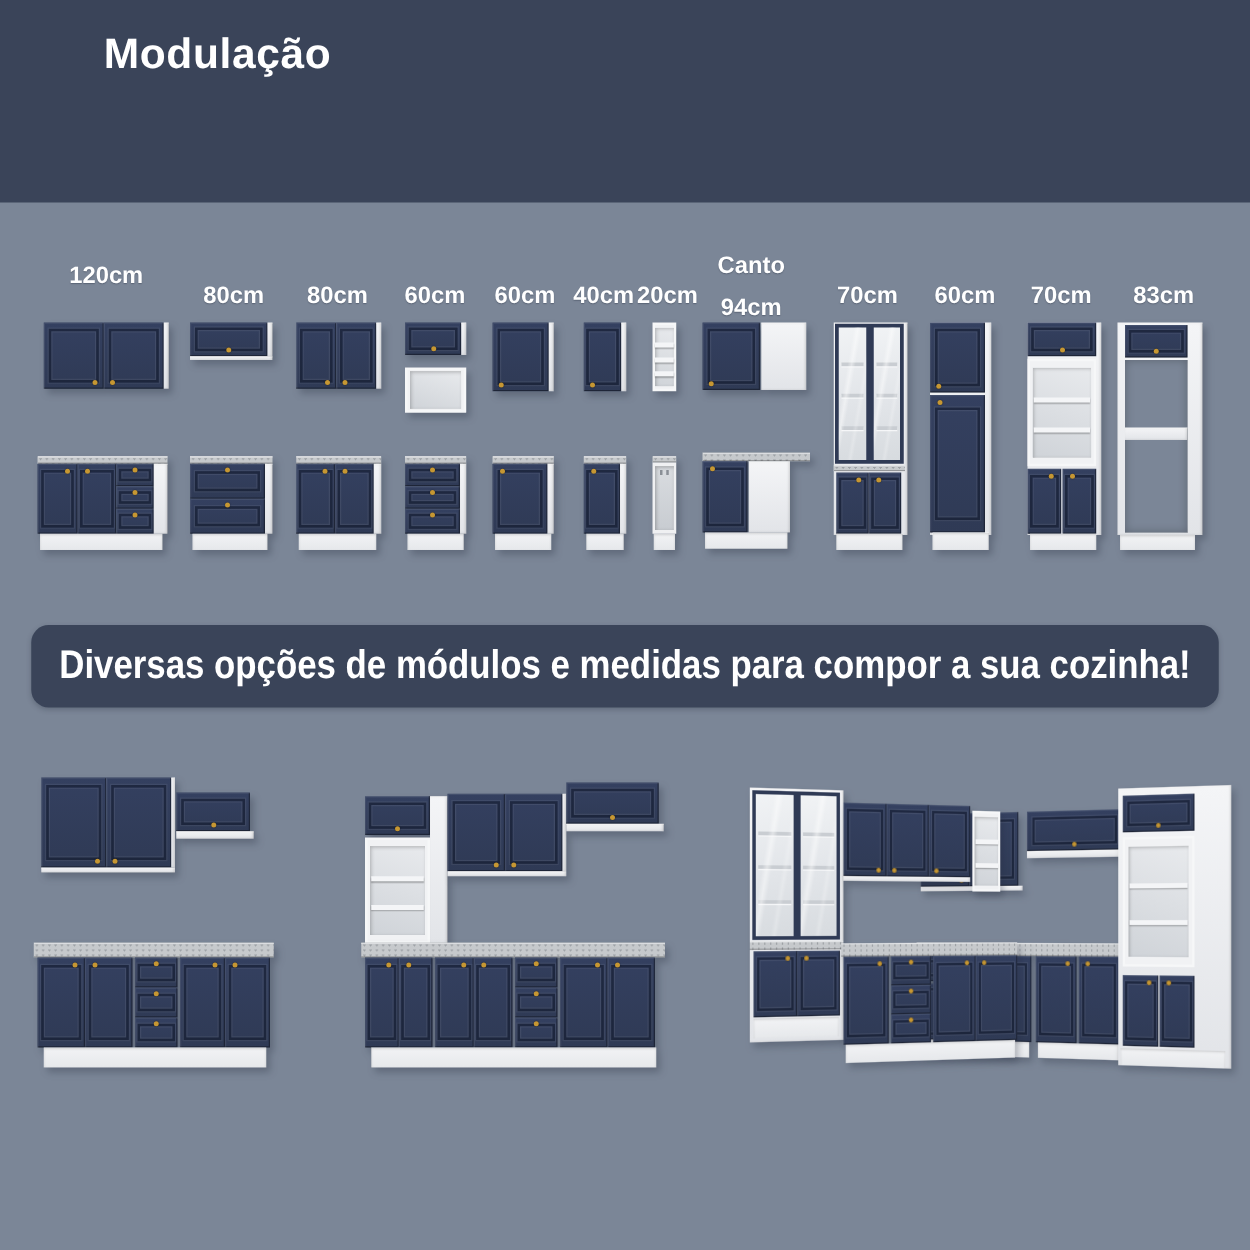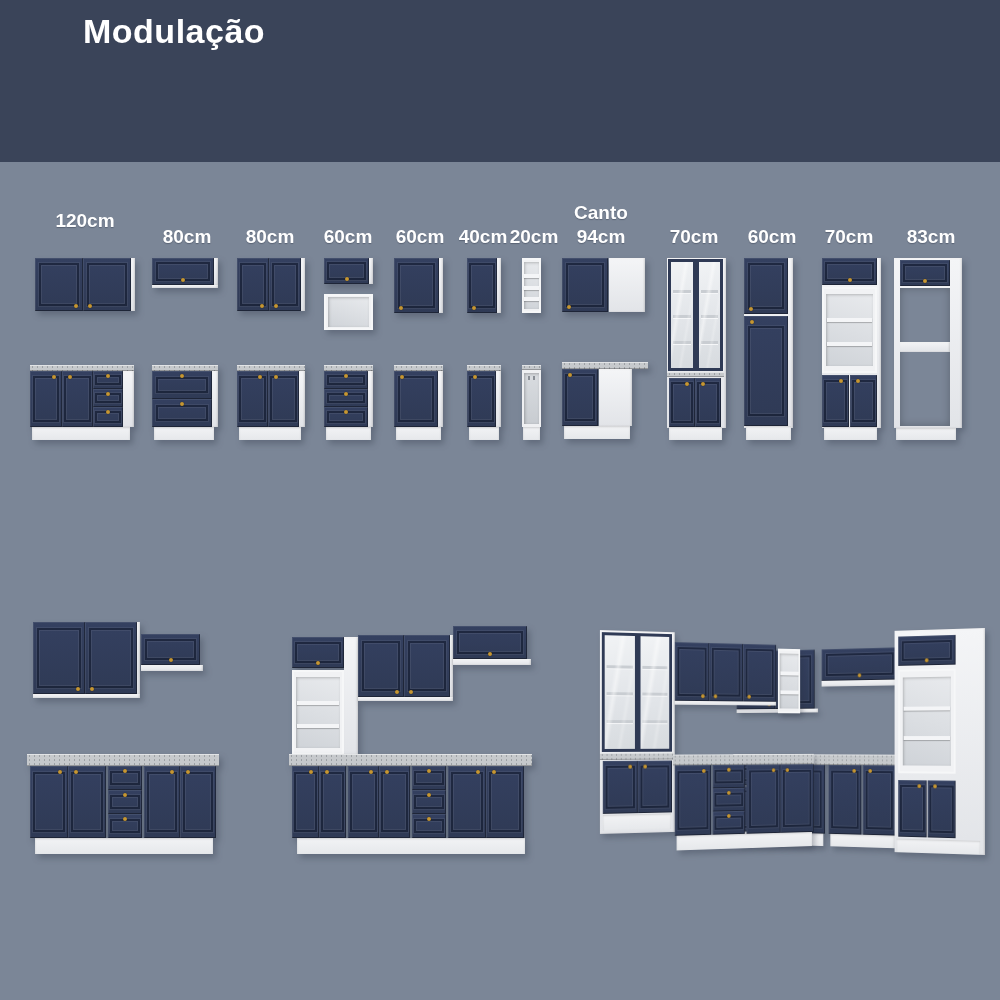--- a/index.html
+++ b/index.html
@@ -1,20 +1,20 @@
 <!DOCTYPE html>
 <html style="--navy: #3A4459; --bg: #7B8697; --door: #2F3A55; --white: #F1F2F4; --counter: #C6C9CC; --knob: #C69733; --interior: #DDE0E4;"><head>
 <meta charset="utf-8">
 <style>
   html,body{margin:0;padding:0;background:#555;}
   .page{position:relative;width:1000px;height:1000px;overflow:hidden;
         background:var(--bg,#7B8697);font-family:"Liberation Sans",sans-serif;}
   
   .hdr{position:absolute;left:0;top:0;width:1000px;height:162px;background:var(--navy,#3A4459);}
-  .kicker{position:absolute;left:83px;top:12px;color:#fff;font-weight:700;font-size:34px;letter-spacing:.5px;}
+  .kicker{position:absolute;left:83px;top:24px;color:#fff;font-weight:700;font-size:34px;letter-spacing:.5px;}
   .title{position:absolute;left:80px;top:58px;color:#fff;font-weight:700;font-size:66px;
          font-family:"DejaVu Serif","Liberation Serif",serif;letter-spacing:1px;}
   
   #figures{position:absolute;left:0;top:0;width:1000px;height:1000px;}
   .fig-group{position:absolute;}
   .persp-left{transform:perspective(1100px) rotateY(17deg);transform-origin:left center;}
   .persp-right{transform:perspective(1100px) rotateY(-17deg);transform-origin:right center;}
   .unit{position:absolute;filter:drop-shadow(3px 4px 3px rgba(35,43,60,.30));}
   .pt{position:absolute;}
   .door,.flip,.drawer{background:linear-gradient(180deg,#344060,var(--door,#2F3A55));
@@ -607,21 +607,24 @@
         </div>
       </div>
       <div class="mod-label" style="left: 85px; top: 210px;">120cm</div>
       <div class="mod-label" style="left: 187px; top: 226px;">80cm</div>
       <div class="mod-label" style="left: 270px; top: 226px;">80cm</div>
       <div class="mod-label" style="left: 348px; top: 226px;">60cm</div>
       <div class="mod-label" style="left: 420px; top: 226px;">60cm</div>
       <div class="mod-label" style="left: 483px; top: 226px;">40cm</div>
       <div class="mod-label" style="left: 534px; top: 226px;">20cm</div>
       <div class="mod-label" style="left: 601px; top: 202px;">Canto</div>
-      <div class="mod-label" style="left: 601px; top: 226px;">94cm</div>
+      <div class="mod-label" style="left: 601px; top: 236px;">94cm</div>
       <div class="mod-label" style="left: 694px; top: 226px;">70cm</div>
       <div class="mod-label" style="left: 772px; top: 226px;">60cm</div>
       <div class="mod-label" style="left: 849px; top: 226px;">70cm</div>
       <div class="mod-label" style="left: 931px; top: 226px;">83cm</div>
     </div>
 
+  <div class="banner">
+    <span class="banner-text">Diversas opções de módulos e medidas para compor a sua cozinha!</span>
+  </div>
 
 </div>
 
 </body></html>

